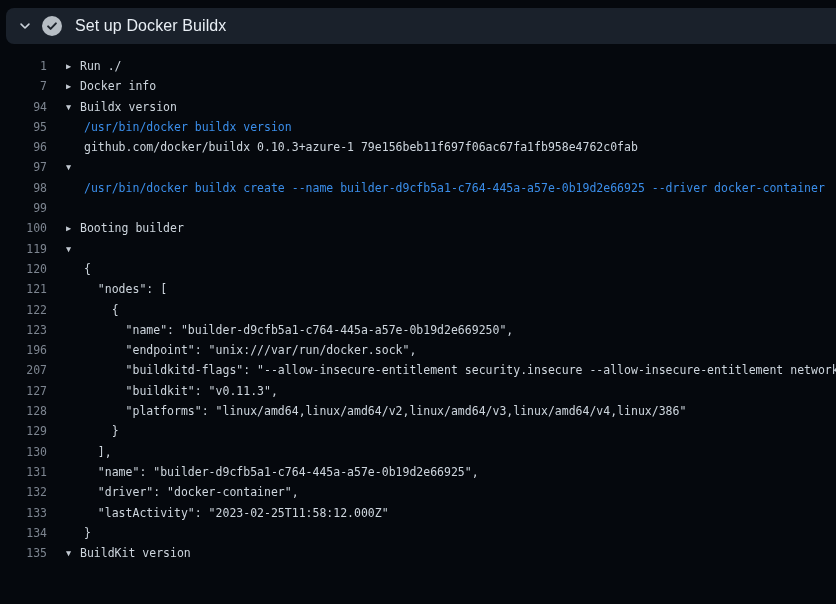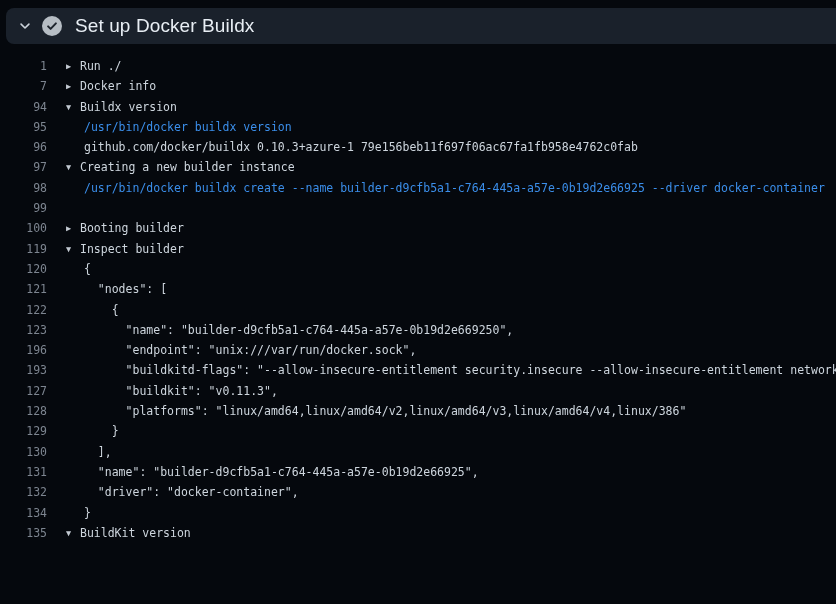--- a/index.html
+++ b/index.html
@@ -12,21 +12,21 @@
   .step-header {
     position:absolute; left:6px; top:8px; width:840px; height:36px;
     background:#1a212b; border-radius:8px;
     display:flex; align-items:center; padding-left:11px;
   }
   .chev { width:16px; height:16px; flex:none; display:flex; align-items:center; justify-content:center; cursor:pointer; }
   .status { width:20px; height:20px; flex:none; margin-left:9px; }
   .step-title {
     margin-left:13px;
     font-family:"Liberation Sans","DejaVu Sans",sans-serif;
-    font-size:19px; font-weight:500; color:#e8eef4; letter-spacing:.1px;
+    font-size:16px; font-weight:500; color:#e8eef4; letter-spacing:.1px;
   }
   .log { position:absolute; left:0; top:56px; width:836px; }
   .row { display:flex; align-items:stretch; line-height:20.3px; white-space:pre; font-size:11.5px; }
   .row .num { flex:none; width:47px; text-align:right; color:#7d8590; cursor:pointer; }
   .row .arrow {
     flex:none; width:14px; margin-left:19px; color:#c3cad2;
     font-size:8.5px; display:flex; align-items:center; justify-content:flex-start;
   }
   .row .text { color:#ced6de; }
   .row.command .text { color:#3b8eea; }
@@ -73,40 +73,38 @@
     <span class="text">/usr/bin/docker buildx version</span>
   </div>
     <div class="row output">
     <span class="num">96</span>
     <span class="arrow"></span>
     <span class="text">github.com/docker/buildx 0.10.3+azure-1 79e156beb11f697f06ac67fa1fb958e4762c0fab</span>
   </div>
     <div class="row group_expanded">
     <span class="num">97</span>
     <span class="arrow">▼</span>
-    <span class="text">Creating a new builder instance</span>
   </div>
     <div class="row command">
     <span class="num">98</span>
     <span class="arrow"></span>
     <span class="text">/usr/bin/docker buildx create --name builder-d9cfb5a1-c764-445a-a57e-0b19d2e66925 --driver docker-container</span>
   </div>
     <div class="row output">
     <span class="num">99</span>
     <span class="arrow"></span>
   </div>
     <div class="row group_collapsed">
     <span class="num">100</span>
     <span class="arrow">▶</span>
     <span class="text">Booting builder</span>
   </div>
     <div class="row group_expanded">
     <span class="num">119</span>
     <span class="arrow">▼</span>
-    <span class="text">Inspect builder</span>
   </div>
     <div class="row output">
     <span class="num">120</span>
     <span class="arrow"></span>
     <span class="text">{</span>
   </div>
     <div class="row output">
     <span class="num">121</span>
     <span class="arrow"></span>
     <span class="text">  "nodes": [</span>
@@ -120,21 +118,21 @@
     <span class="num">123</span>
     <span class="arrow"></span>
     <span class="text">      "name": "builder-d9cfb5a1-c764-445a-a57e-0b19d2e669250",</span>
   </div>
     <div class="row output">
     <span class="num">196</span>
     <span class="arrow"></span>
     <span class="text">      "endpoint": "unix:///var/run/docker.sock",</span>
   </div>
     <div class="row output">
-    <span class="num">193</span>
+    <span class="num">207</span>
     <span class="arrow"></span>
     <span class="text">      "buildkitd-flags": "--allow-insecure-entitlement security.insecure --allow-insecure-entitlement network.host",</span>
   </div>
     <div class="row output">
     <span class="num">127</span>
     <span class="arrow"></span>
     <span class="text">      "buildkit": "v0.11.3",</span>
   </div>
     <div class="row output">
     <span class="num">128</span>
@@ -155,20 +153,25 @@
     <span class="num">131</span>
     <span class="arrow"></span>
     <span class="text">  "name": "builder-d9cfb5a1-c764-445a-a57e-0b19d2e66925",</span>
   </div>
     <div class="row output">
     <span class="num">132</span>
     <span class="arrow"></span>
     <span class="text">  "driver": "docker-container",</span>
   </div>
     <div class="row output">
+    <span class="num">133</span>
+    <span class="arrow"></span>
+    <span class="text">  "lastActivity": "2023-02-25T11:58:12.000Z"</span>
+  </div>
+    <div class="row output">
     <span class="num">134</span>
     <span class="arrow"></span>
     <span class="text">}</span>
   </div>
     <div class="row group_expanded">
     <span class="num">135</span>
     <span class="arrow">▼</span>
     <span class="text">BuildKit version</span>
   </div>
   </div>

